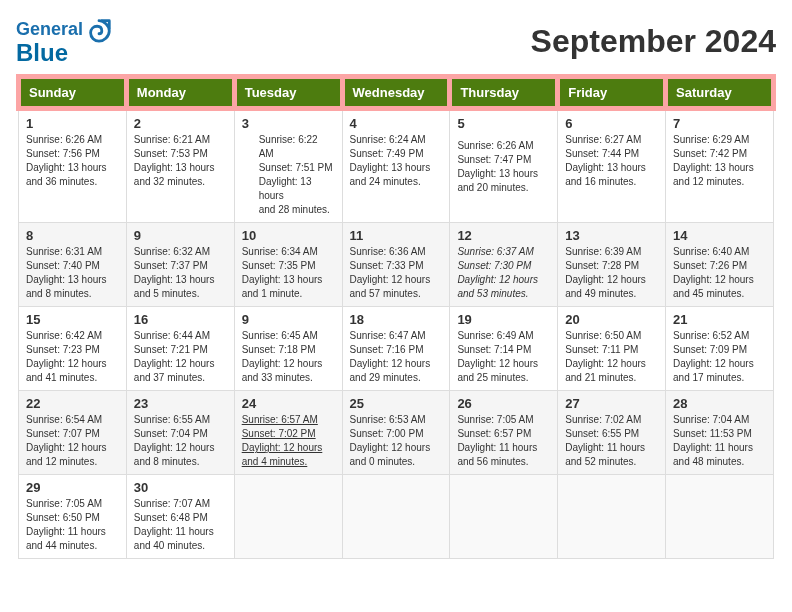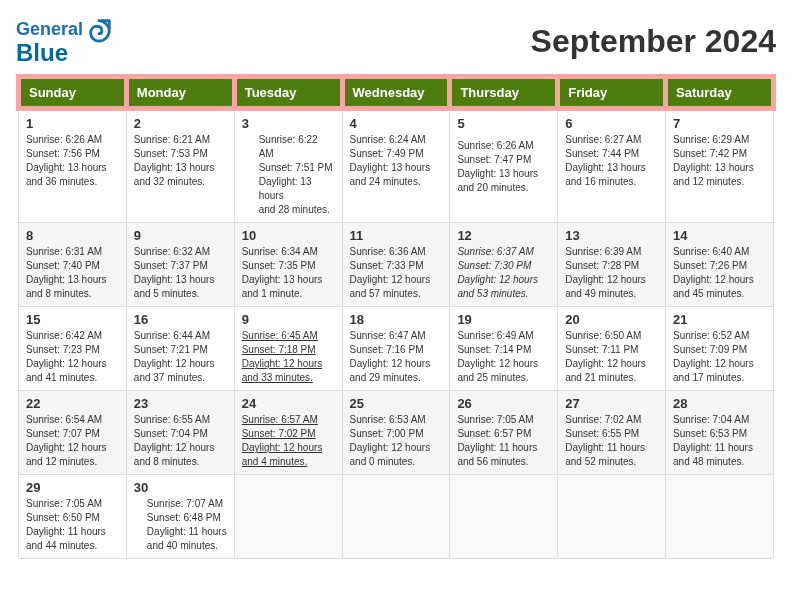--- a/index.html
+++ b/index.html
@@ -236,21 +236,21 @@
         </td>
         <td>
           <span class="day-num">16</span>
           <div class="day-info" style="white-space: pre-line;">Sunrise: 6:44 AM
 Sunset: 7:21 PM
 Daylight: 12 hours
 and 37 minutes.</div>
         </td>
         <td>
           <span class="day-num">9</span>
-          <div class="day-info" style="white-space: pre-line; text-decoration: underline;">Sunrise: 6:45 AM
+          <div class="day-info" style="white-space: pre-line;">Sunrise: 6:45 AM
 Sunset: 7:18 PM
 Daylight: 12 hours
 and 33 minutes.</div>
         </td>
         <td>
           <span class="day-num">18</span>
           <div class="day-info" style="white-space: pre-line;">Sunrise: 6:47 AM
 Sunset: 7:16 PM
 Daylight: 12 hours
 and 29 minutes.</div>
@@ -316,36 +316,36 @@
         <td>
           <span class="day-num">27</span>
           <div class="day-info" style="white-space: pre-line;">Sunrise: 7:02 AM
 Sunset: 6:55 PM
 Daylight: 11 hours
 and 52 minutes.</div>
         </td>
         <td>
           <span class="day-num">28</span>
           <div class="day-info" style="white-space: pre-line;">Sunrise: 7:04 AM
-Sunset: 6:53 PM
+Sunset: 11:53 PM
 Daylight: 11 hours
 and 48 minutes.</div>
         </td>
       </tr>
       <tr>
         <td>
           <span class="day-num">29</span>
           <div class="day-info" style="white-space: pre-line;">Sunrise: 7:05 AM
 Sunset: 6:50 PM
 Daylight: 11 hours
 and 44 minutes.</div>
         </td>
         <td>
           <span class="day-num">30</span>
-          <div class="day-info" style="white-space: pre-line; margin-left: 13px;">Sunrise: 7:07 AM
+          <div class="day-info" style="white-space: pre-line;">Sunrise: 7:07 AM
 Sunset: 6:48 PM
 Daylight: 11 hours
 and 40 minutes.</div>
         </td>
         <td class="empty"></td>
         <td class="empty"></td>
         <td class="empty"></td>
         <td class="empty"></td>
         <td class="empty"></td>
       </tr>

